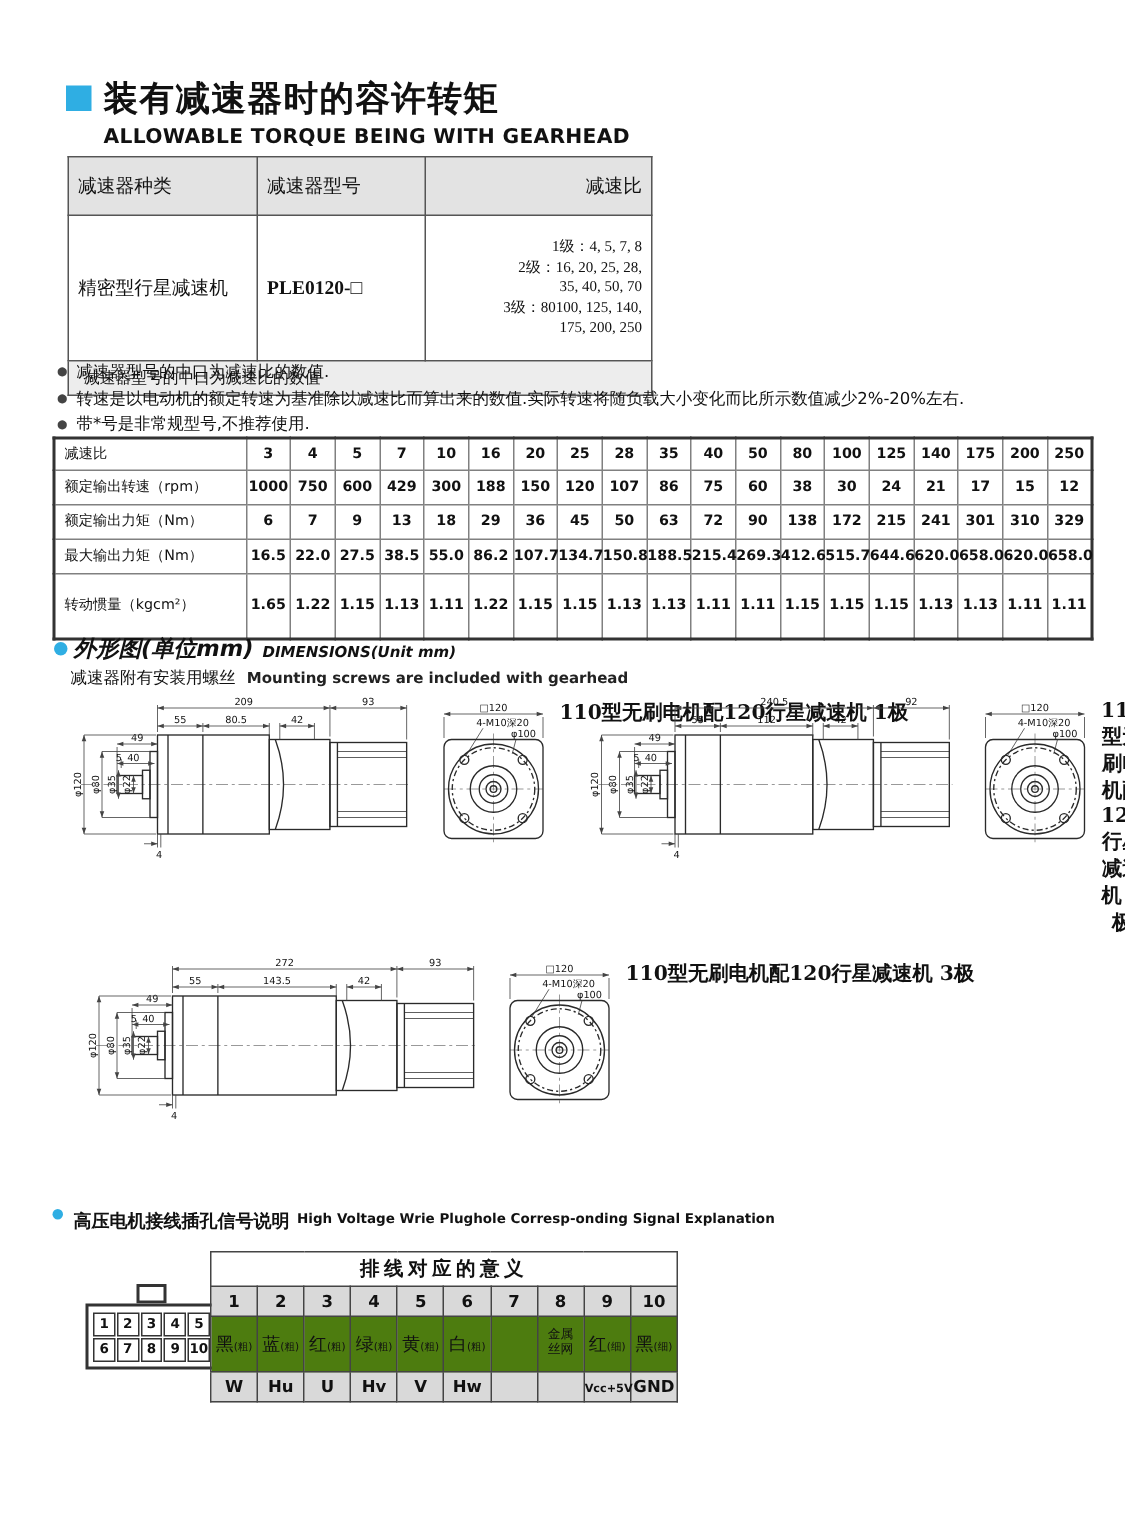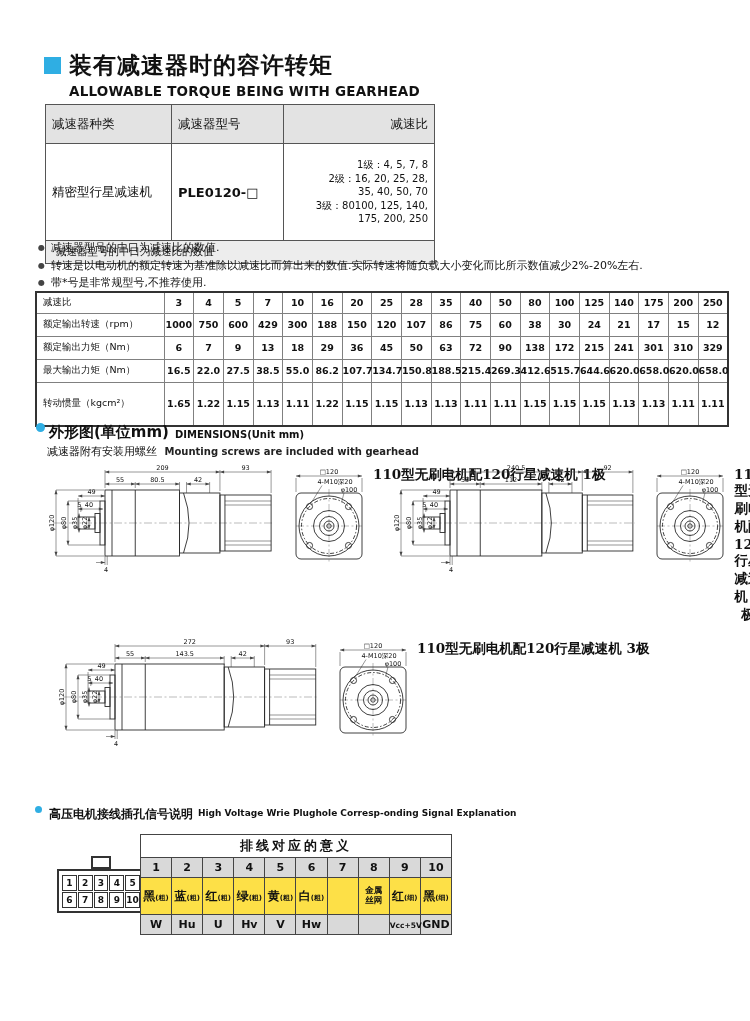--- a/index.html
+++ b/index.html
@@ -8,21 +8,21 @@
 
   
   .title-block{position:absolute;left:44px;top:50px;}
   .t-row{display:flex;align-items:center;gap:8px;}
   .sq{width:17px;height:17px;background:#2FAEE3;flex:0 0 auto;}
   .title-block h1{font-size:23px;font-weight:bold;margin:0;letter-spacing:1px;}
   .title-block h2{font-size:13.5px;font-weight:bold;margin:2px 0 0 25px;letter-spacing:.2px;}
 
   
   .model-table{position:absolute;left:45px;top:104px;width:390px;border-collapse:collapse;table-layout:fixed;font-size:12.5px;}
-  .model-table td{border:1px solid #555;padding:2px 6px;vertical-align:middle;}
+  .model-table td{border:1px solid #555;padding:2px 6px;vertical-align:middle;font-family:Liberation Serif, serif;}
   .mt-head td{background:#e3e3e3;height:34px;}
   .mt-head td.ra{text-align:right;}
   .mt-data td{height:88px;}
   .mt-data td.model{font-weight:bold;font-size:13px;}
   .mt-data td.ratios{font-size:10px;line-height:1.35;text-align:right;padding:4px 6px;}
   .mt-cap td{background:#ededed;font-size:10.5px;height:18px;padding:2px 4px 2px 10px;}
 
   
   .notes{position:absolute;left:38px;top:239px;margin:0;padding:0;list-style:none;font-size:11px;line-height:1.6;color:#111;width:700px;}
   .notes .nb{font-size:8px;color:#444;margin-right:6px;vertical-align:1px;}
@@ -30,21 +30,21 @@
   
   .spec-table{position:absolute;left:35px;top:291px;width:694px;border-collapse:collapse;table-layout:fixed;border:2px solid #333;}
   .spec-table td{border:1px solid #808080;text-align:center;padding:0;font-size:9.5px;}
   .spec-table td.lbl{text-align:left;padding-left:6px;font-weight:normal;}
   .spec-table td.val{font-weight:600;}
   .spec-table tr{height:23px;}
   .spec-table tr:nth-child(1){height:21px;}
   .spec-table tr:nth-child(5){height:44px;}
 
   
-  .dims-head{position:absolute;left:36px;top:423px;display:flex;align-items:flex-start;}
+  .dims-head{position:absolute;left:36px;top:423px;display:flex;align-items:center;font-style:italic;}
   .dot{width:9px;height:9px;border-radius:50%;background:#2FAEE3;display:inline-block;margin-right:4px;}
   .dot.small{width:7px;height:7px;}
   .dh-cn{font-size:15px;font-weight:bold;}
   .dh-en{font-size:10px;font-weight:bold;margin-left:6px;margin-top:6px;}
   .dims-note{position:absolute;left:47px;top:444px;font-size:11px;}
   .dn-en{font-size:10px;font-weight:600;color:#222;margin-left:4px;}
 
   .drawing{position:absolute;display:flex;flex-direction:row;}
   .views{display:flex;gap:12px;align-items:flex-start;}
   .cap{text-align:center;font-family:"DejaVu Serif","Liberation Serif",serif;font-weight:bold;font-size:13.5px;margin-top:4px;width:100%;}
@@ -67,21 +67,21 @@
   .conn-tab{width:16px;height:9px;border:2px solid #333;margin:0 auto;background:#fff;}
   .conn-body{border:2.5px solid #333;padding:3px 2px;background:#fff;}
   .conn-row{display:flex;justify-content:center;}
   .pin{width:12.6px;height:14px;border:1.5px solid #333;margin:.6px;font-size:9px;font-weight:bold;
        display:flex;align-items:center;justify-content:center;}
 
   .sig-table{position:absolute;left:140px;top:834px;width:312px;border-collapse:collapse;table-layout:fixed;border:1.5px solid #333;text-align:center;}
   .sig-table td{border:1px solid #444;padding:0;}
   .sig-title td{font-size:13px;height:22px;font-weight:600;letter-spacing:3px;}
   .pins td{background:#d9d9d9;font-weight:bold;font-size:11px;height:19px;}
-  .wires td{height:36px;font-size:12px;background:#fde047;font-weight:bold;}
+  .wires td{height:36px;font-size:12px;background:#4d7c0f;}
   .wires .wsub{font-size:7px;}
   .wires .wr2{font-size:8.5px;line-height:1.15;display:inline-block;}
   .sigs td{background:#d9d9d9;font-weight:bold;font-size:11px;height:19px;}
   .sigs .ssm{font-size:7.5px;}
 </style>
 </head>
 <body>
 
 <div class="page">
 

